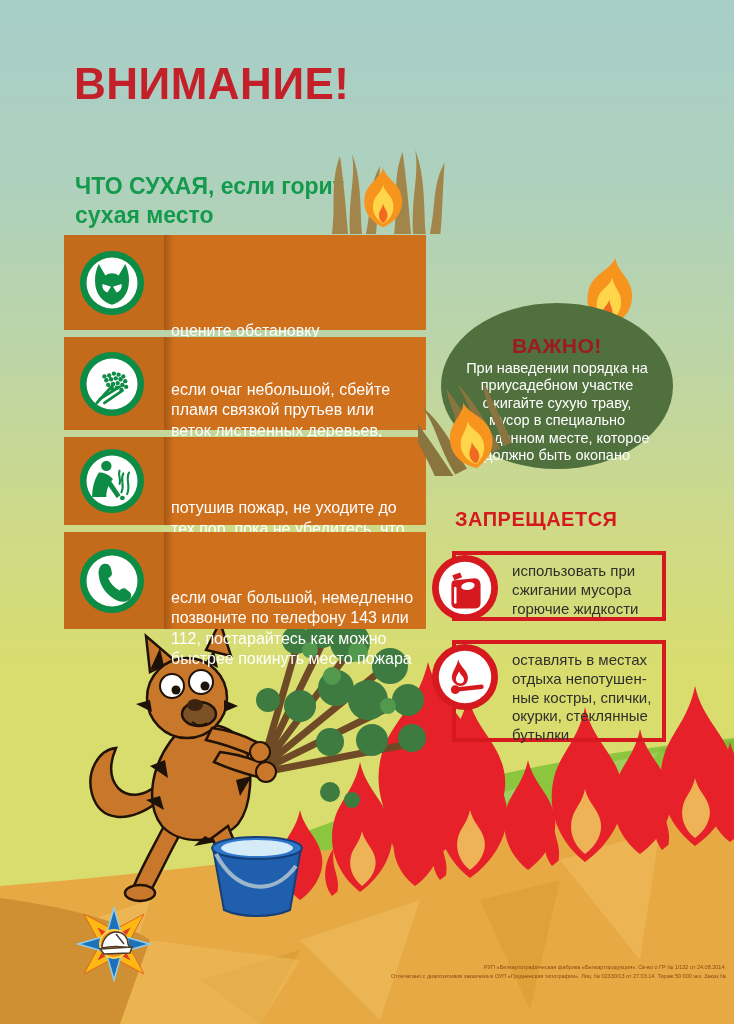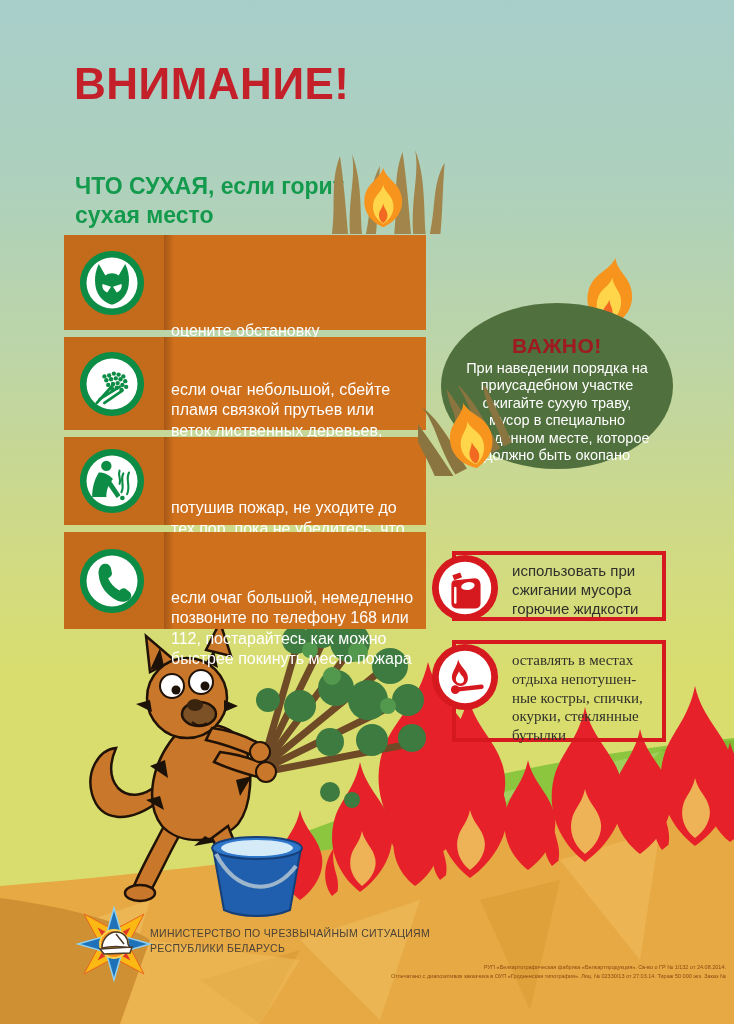--- a/index.html
+++ b/index.html
@@ -30,21 +30,21 @@
   
   .important{left:441px;top:303px;width:232px;height:166px;border-radius:50%;
              background:var(--important_green,#50703d);color:#fff;text-align:center;z-index:2;}
   .important-title{margin-top:31px;color:var(--important_title_red,#9e1a20);
                    font-weight:bold;font-size:21px;letter-spacing:.5px;}
   .important-body{padding:2px 20px 0 20px;font-size:14.5px;line-height:1.2;}
   
   .ban-heading{left:455px;top:508px;color:var(--ban_red,#d6191f);font-weight:bold;
                font-size:20px;letter-spacing:.5px;z-index:2;}
   .ban{left:452px;width:206px;border:4px solid var(--ban_red,#d6191f);z-index:2;}
-  .b1{top:551px;height:62px;} .b2{top:640px;height:94px;font-family:Liberation Serif, serif;}
+  .b1{top:551px;height:62px;} .b2{top:640px;height:94px;}
   .bicon{position:absolute;left:-26px;top:-2px;width:70px;height:70px;}
   .ban-text{padding:7px 4px 0 56px;color:var(--ban_text,#30302a);
             font-size:15px;line-height:1.25;}
   
   .z1{z-index:1;} .z3{z-index:3;}
   
   .emblem{left:74px;top:904px;width:80px;height:80px;z-index:2;}
   .ministry{left:150px;top:926px;color:var(--ministry_text,#4b4237);
             font-size:10.5px;line-height:1.4;letter-spacing:.3px;z-index:2;}
   .fineprint{right:8px;top:963px;text-align:right;color:var(--fineprint_color,#8a4a14);
@@ -281,21 +281,21 @@
     <div class="step-text">потушив пожар, не уходите до тех пор, пока не убедитесь, что огонь не разгорелся снова</div>
   </div>
 
   <div class="abs step s4">
     <div class="step-iconbox"></div>
     <svg class="sicon" viewBox="0 0 72 72">
       <circle cx="36" cy="36" r="34" fill="#0d8c45"></circle>
         <circle cx="36" cy="36" r="27" fill="#ffffff"></circle>
       <path fill="#0d8c45" d="M27,18 C31,17 34,19 35,23 L36,28 C36,30 34,32 32,33 C34,38 38,43 44,46 C46,44 48,43 50,44 L54,47 C57,49 57,53 55,55 C52,58 47,59 42,57 C31,52 23,42 22,30 C21,25 23,19 27,18 Z"></path>
     </svg>
-    <div class="step-text">если очаг большой, немедленно позвоните по телефону 168 или 112, постарайтесь как можно быстрее покинуть место пожара</div>
+    <div class="step-text">если очаг большой, немедленно позвоните по телефону 143 или 112, постарайтесь как можно быстрее покинуть место пожара</div>
   </div>
 
   <svg class="abs z1" style="left:578px;top:256px" width="70" height="80" viewBox="0 0 70 80">
     <g transform="rotate(8 35 40)">
         <use href="#flame-small"></use>
       </g>
   </svg>
 
   <div class="abs important">
     <div class="important-title">ВАЖНО!</div>
@@ -305,20 +305,21 @@
   <svg class="abs z3" style="left:418px;top:386px" width="120" height="90" viewBox="0 0 120 90">
     <g transform="rotate(-28 40 60)">
       <use href="#grass-clump" fill="#8a7540" transform="translate(0,8) scale(1.1,0.95)"></use>
       <use href="#grass-clump" fill="#8a7540" transform="translate(46,2) scale(0.9,1.0)"></use>
     </g>
     <g transform="translate(22,14) rotate(-12 32 36) scale(0.95)">
         <use href="#flame-small"></use>
       </g>
   </svg>
 
+  <div class="abs ban-heading">ЗАПРЕЩАЕТСЯ</div>
 
   <div class="abs ban b1">
     <svg class="bicon" viewBox="0 0 72 72">
       <circle cx="36" cy="36" r="34" fill="#d6191f"></circle>
         <circle cx="36" cy="36" r="27" fill="#ffffff"></circle>
       <path fill="#d6191f" d="M26,28 L46,26 C50,26 52,29 52,33 L52,52 C52,55 50,57 47,57 L27,57 C24,57 22,55 22,52 L22,33 C22,30 23,28 26,28 Z"></path>
       <path fill="#d6191f" d="M23,23 L31,20 L33,25 L25,28 Z"></path>
       <ellipse cx="39" cy="34" rx="7" ry="4" fill="#ffffff" transform="rotate(-10 39 34)"></ellipse>
       <path d="M26,36 L26,51" stroke="#ffffff" stroke-width="2.5" stroke-linecap="round" fill="none"></path>
     </svg>
@@ -340,23 +341,19 @@
   <svg class="abs emblem" viewBox="0 0 80 80">
     <path d="M10,10 L40,26 L70,10 L54,40 L70,70 L40,54 L10,70 L26,40 Z" fill="#fdb913" stroke="#e8641f" stroke-width="1"></path>
     <path d="M23.5,23.5 L40,32.3 L56.5,23.5 L47.7,40 L56.5,56.5 L40,47.7 L23.5,56.5 L32.3,40 Z" fill="#e03a26"></path>
     <path d="M40,4 L48,32 L76,40 L48,48 L40,76 L32,48 L4,40 L32,32 Z" fill="#2072b8" stroke="#8fd0f0" stroke-width="1.5"></path>
     <circle cx="40" cy="40" r="14" fill="#f6921e" stroke="#fdd34f" stroke-width="2"></circle>
     <path d="M28,44 C28,34 36,28 42,28 C50,28 54,34 54,40 L56,44 C48,42 36,42 28,44 Z" fill="#ffffff" stroke="#4a3a28" stroke-width="1.5"></path>
     <path d="M26,45 L58,43 L56,49 L30,50 Z" fill="#ffffff" stroke="#4a3a28" stroke-width="1.5"></path>
     <path d="M42,30 L50,40" stroke="#4a3a28" stroke-width="1.5"></path>
   </svg>
 
-  <div class="abs ministry">
-    <div>МИНИСТЕРСТВО ПО ЧРЕЗВЫЧАЙНЫМ СИТУАЦИЯМ</div>
-    <div>РЕСПУБЛИКИ БЕЛАРУСЬ</div>
-  </div>
 
   <div class="abs fineprint">
     <div>РУП «Белкартографическая фабрика «Белкартпродукция». Св-во о ГР № 1/132 от 24.08.2014.</div>
     <div>Отпечатано с диапозитивов заказчика в ОУП «Гродненская типография». Лиц. № 02330/13 от 27.03.14. Тираж 50 000 экз. Заказ №</div>
   </div>
 
 </div>
 
 </body></html>

